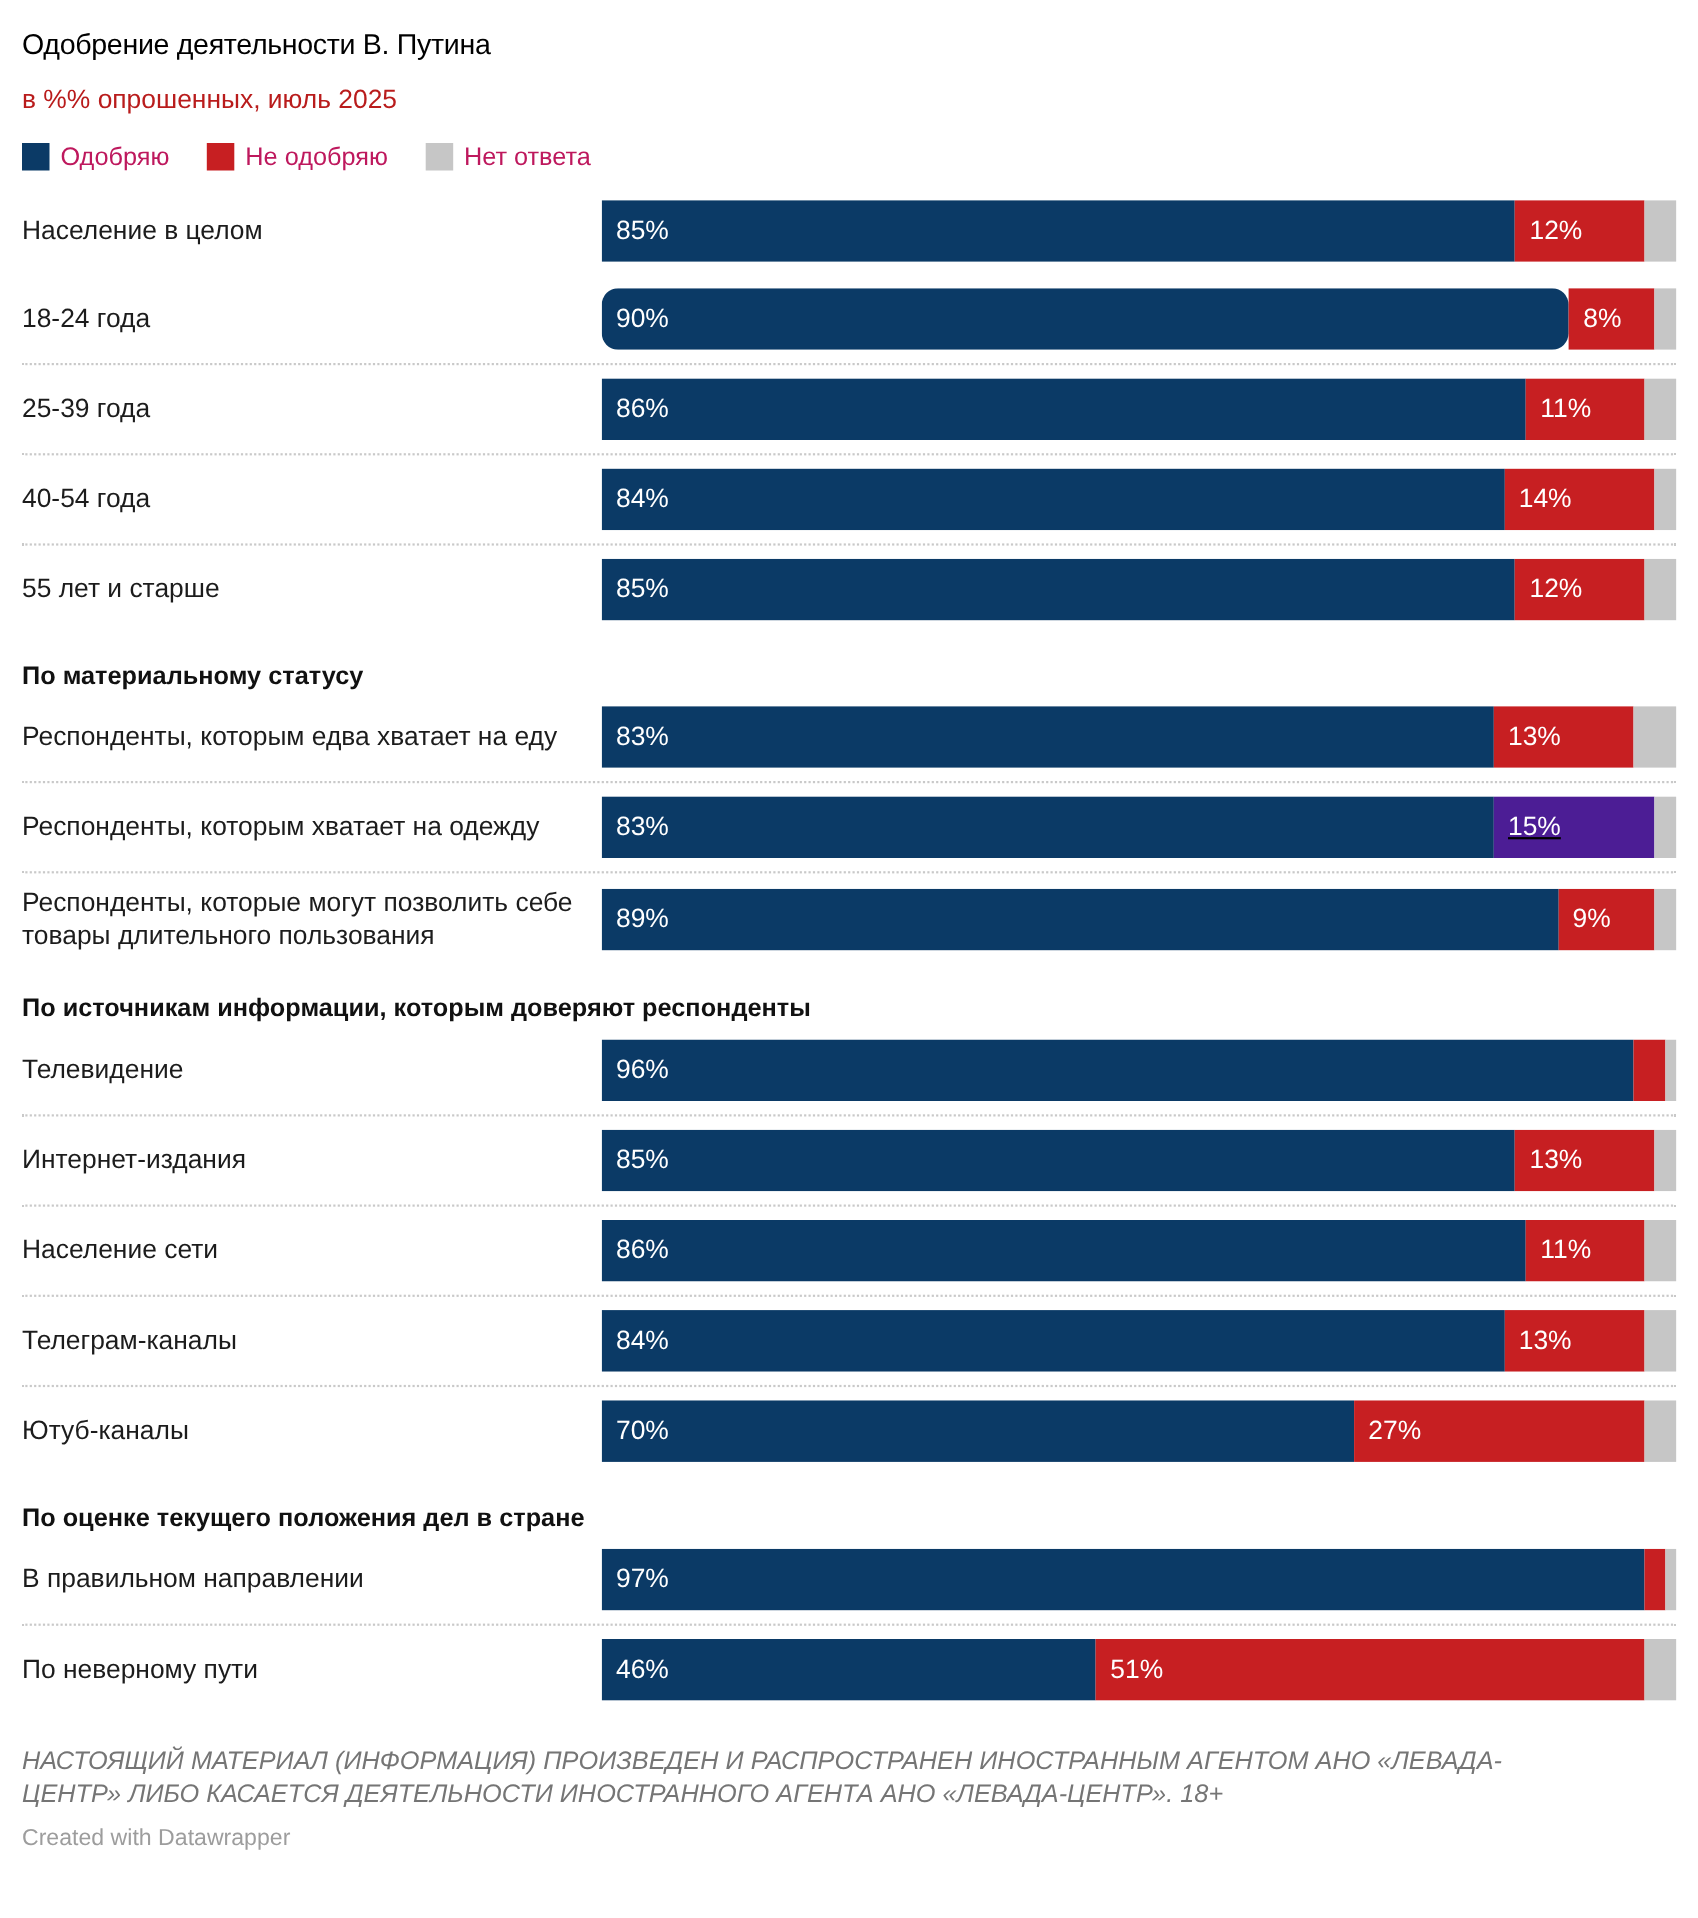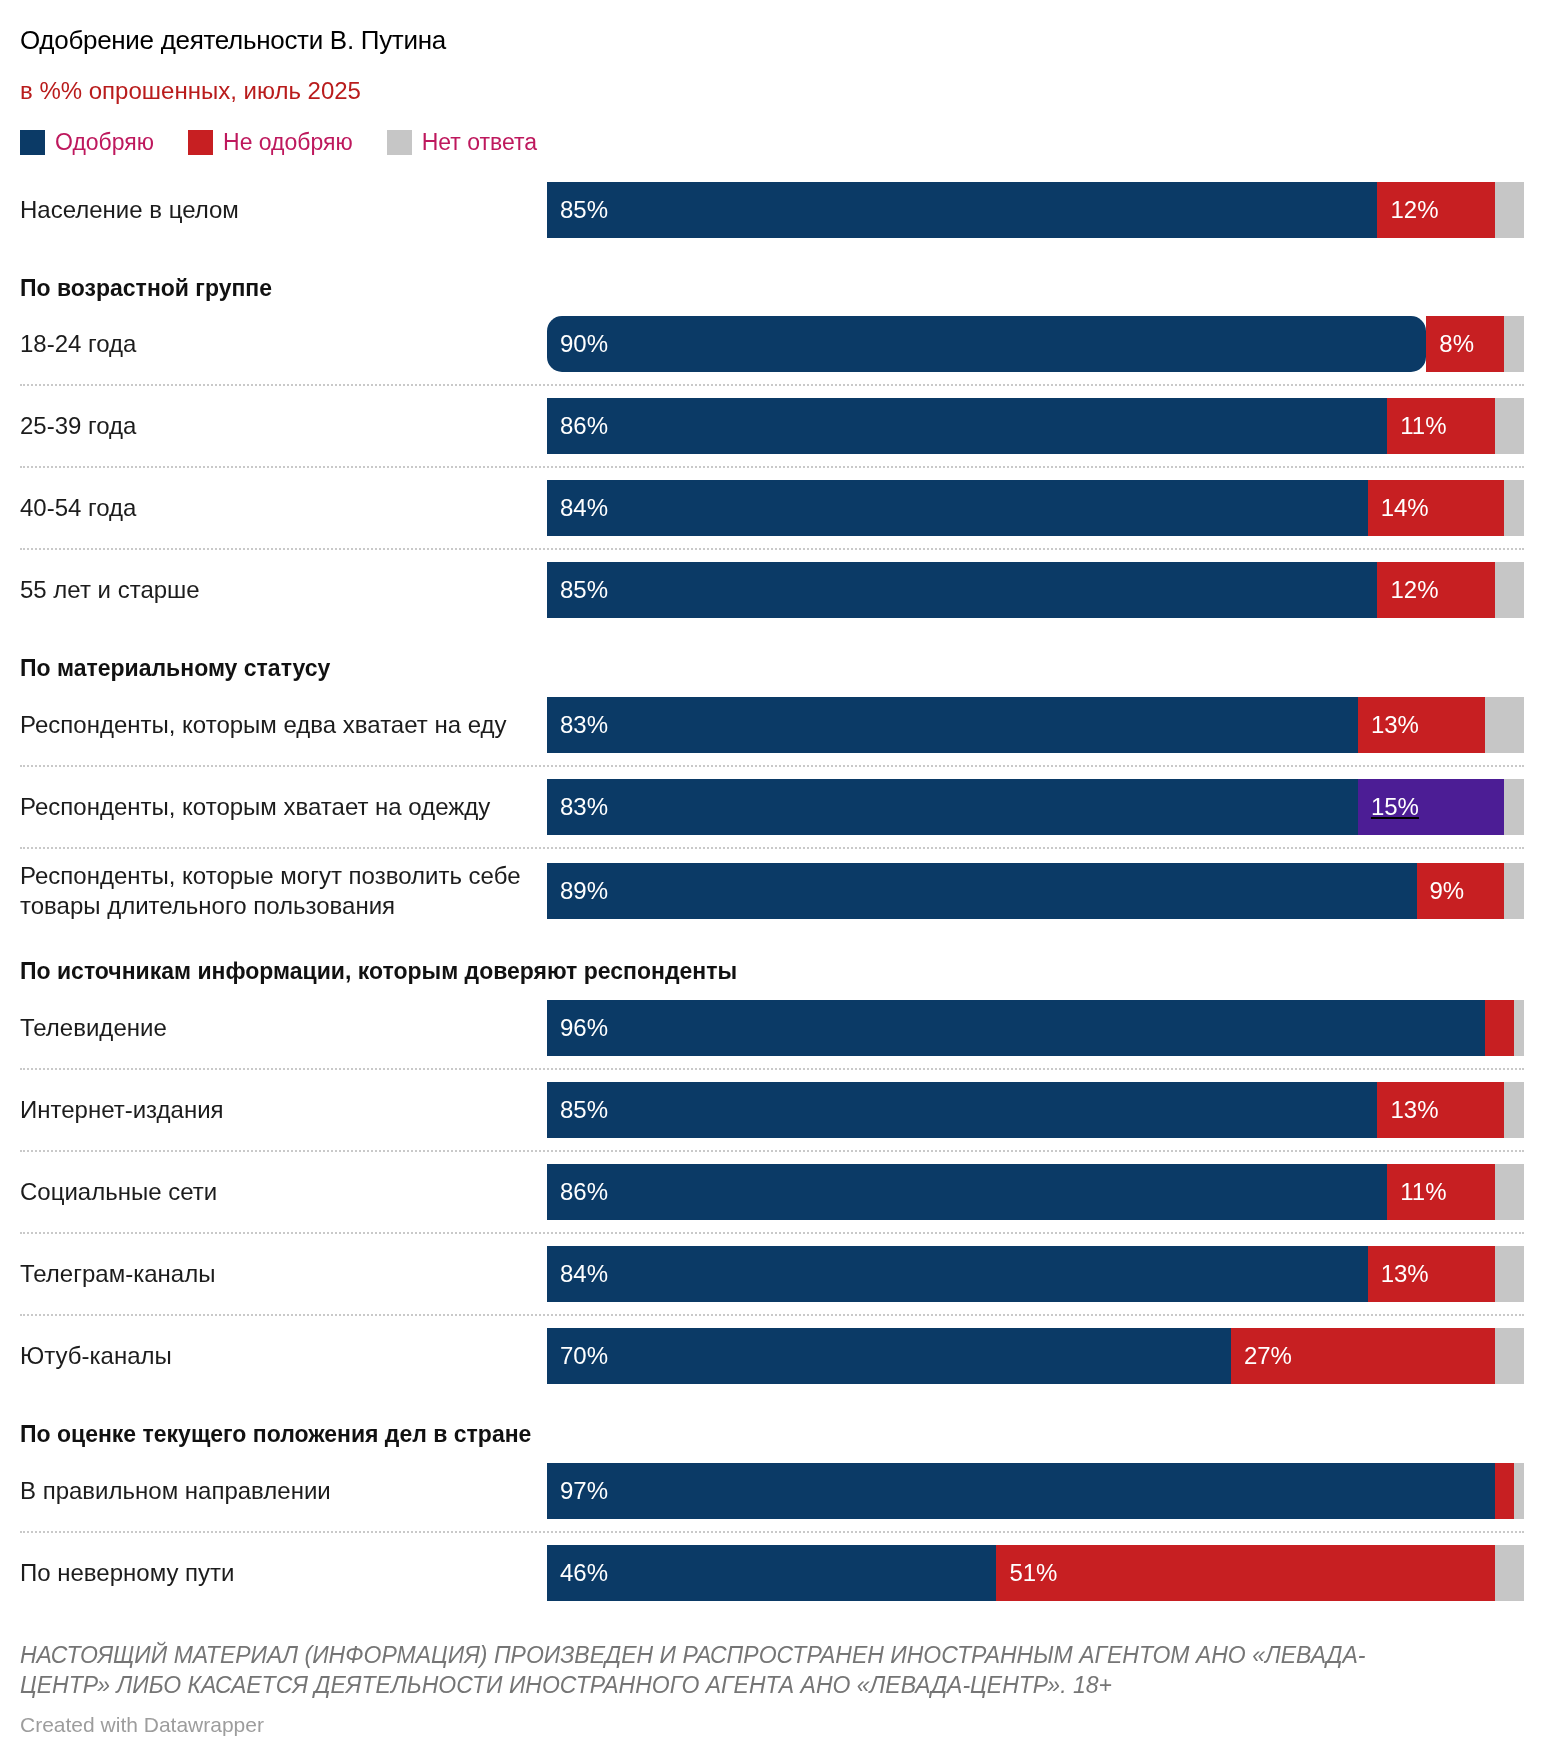--- a/index.html
+++ b/index.html
@@ -134,21 +134,20 @@
             <div class="seg" style="width: 85%; background: rgb(11, 58, 102);">
               <span class="seg-value">85%</span>
             </div>
             <div class="seg" style="width: 12%; background: rgb(199, 31, 34);">
               <span class="seg-value">12%</span>
             </div>
             <div class="seg" style="width: 3%; background: rgb(198, 198, 198);"></div>
           </div>
         </div>
       </div>
-      <div class="group-title">По возрастной группе</div>
       <div class="group">
         <div class="row">
           <div class="row-label">18-24 года</div>
           <div class="bar">
             <div class="seg" style="width: 90%; background: rgb(11, 58, 102); border-radius: 15px;">
               <span class="seg-value">90%</span>
             </div>
             <div class="seg" style="width: 8%; background: rgb(199, 31, 34);">
               <span class="seg-value">8%</span>
             </div>
@@ -249,21 +248,21 @@
             <div class="seg" style="width: 85%; background: rgb(11, 58, 102);">
               <span class="seg-value">85%</span>
             </div>
             <div class="seg" style="width: 13%; background: rgb(199, 31, 34);">
               <span class="seg-value">13%</span>
             </div>
             <div class="seg" style="width: 2%; background: rgb(198, 198, 198);"></div>
           </div>
         </div>
         <div class="row">
-          <div class="row-label">Социальные сети</div>
+          <div class="row-label">Население сети</div>
           <div class="bar">
             <div class="seg" style="width: 86%; background: rgb(11, 58, 102);">
               <span class="seg-value">86%</span>
             </div>
             <div class="seg" style="width: 11%; background: rgb(199, 31, 34);">
               <span class="seg-value">11%</span>
             </div>
             <div class="seg" style="width: 3%; background: rgb(198, 198, 198);"></div>
           </div>
         </div>

